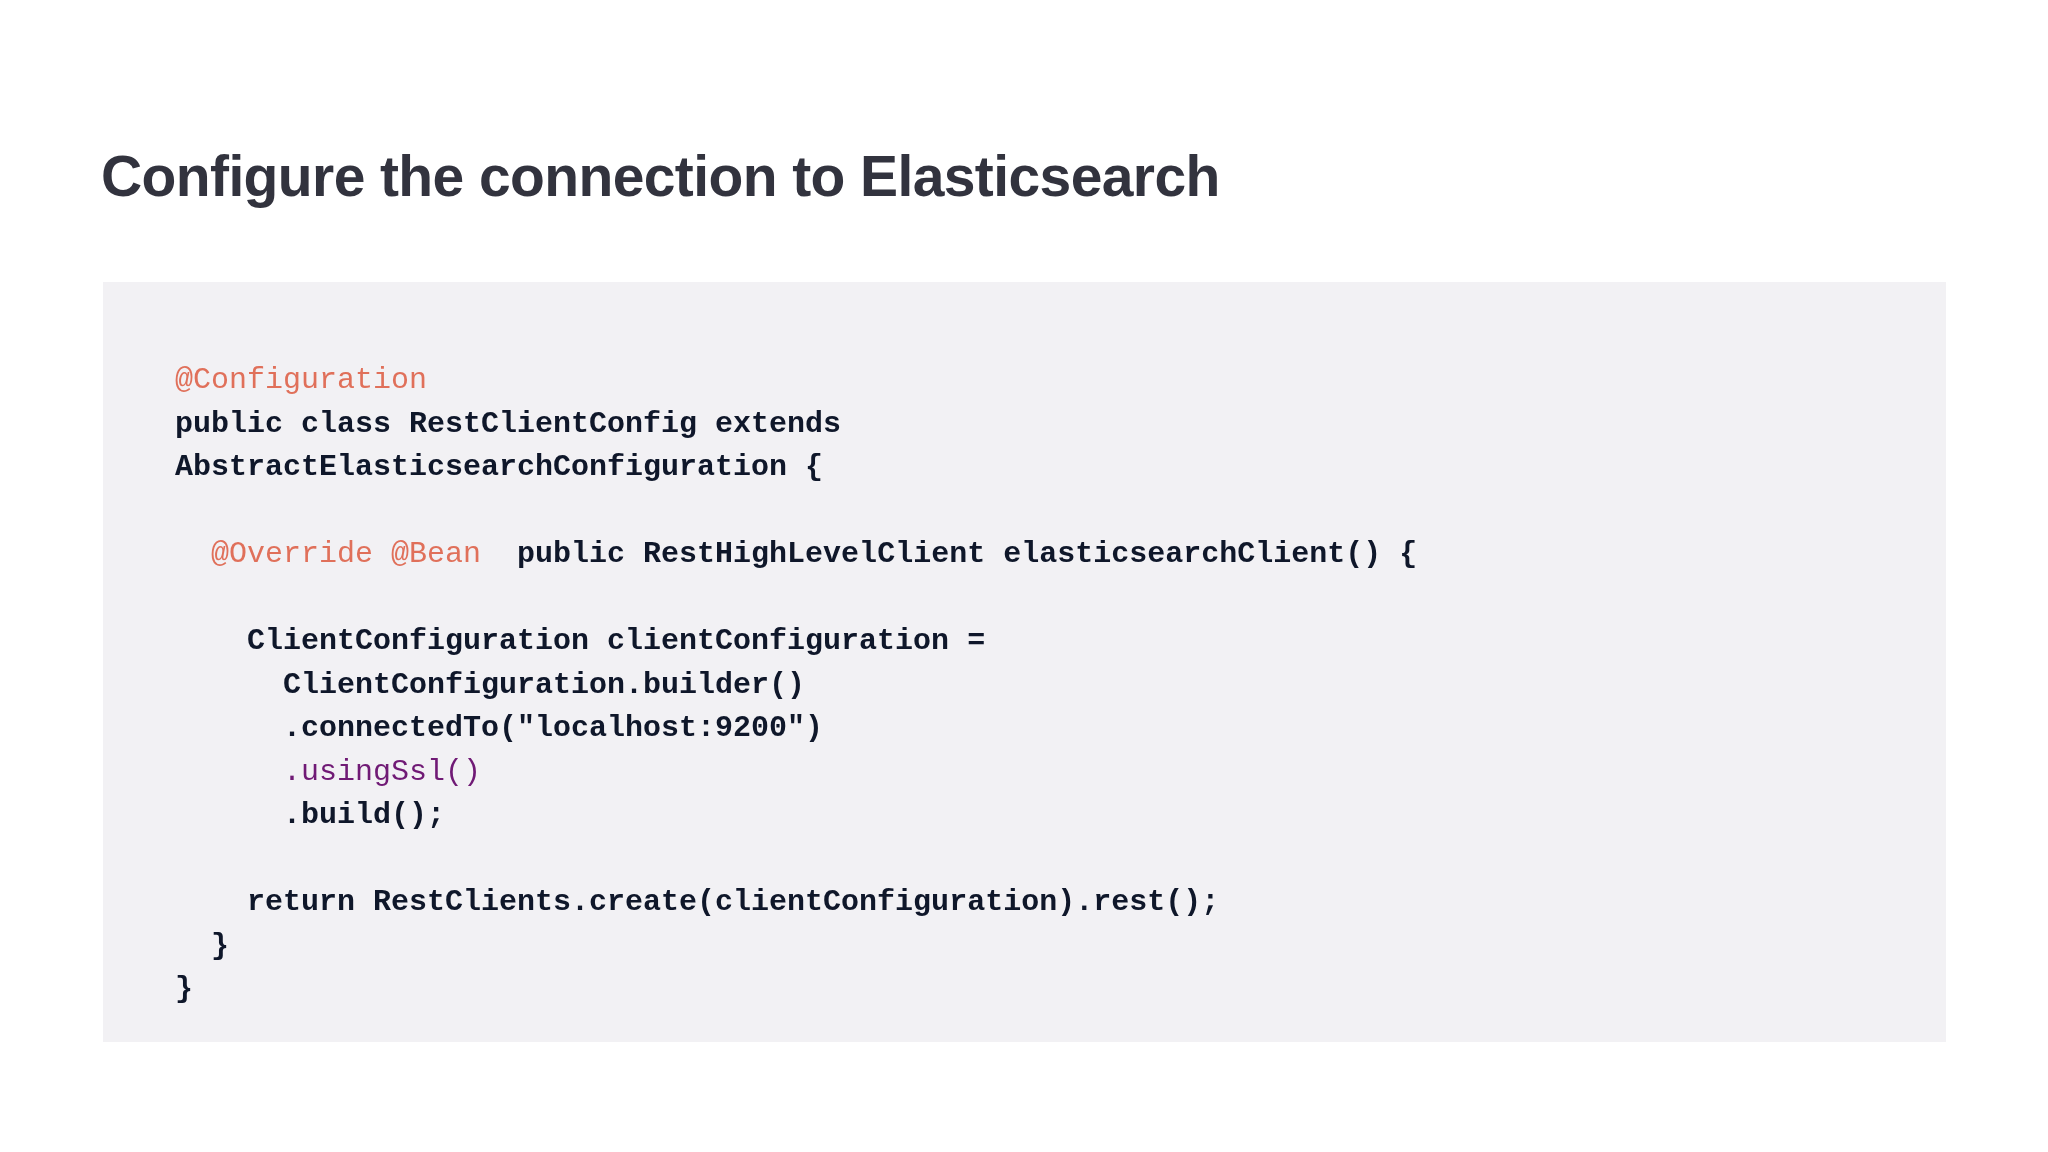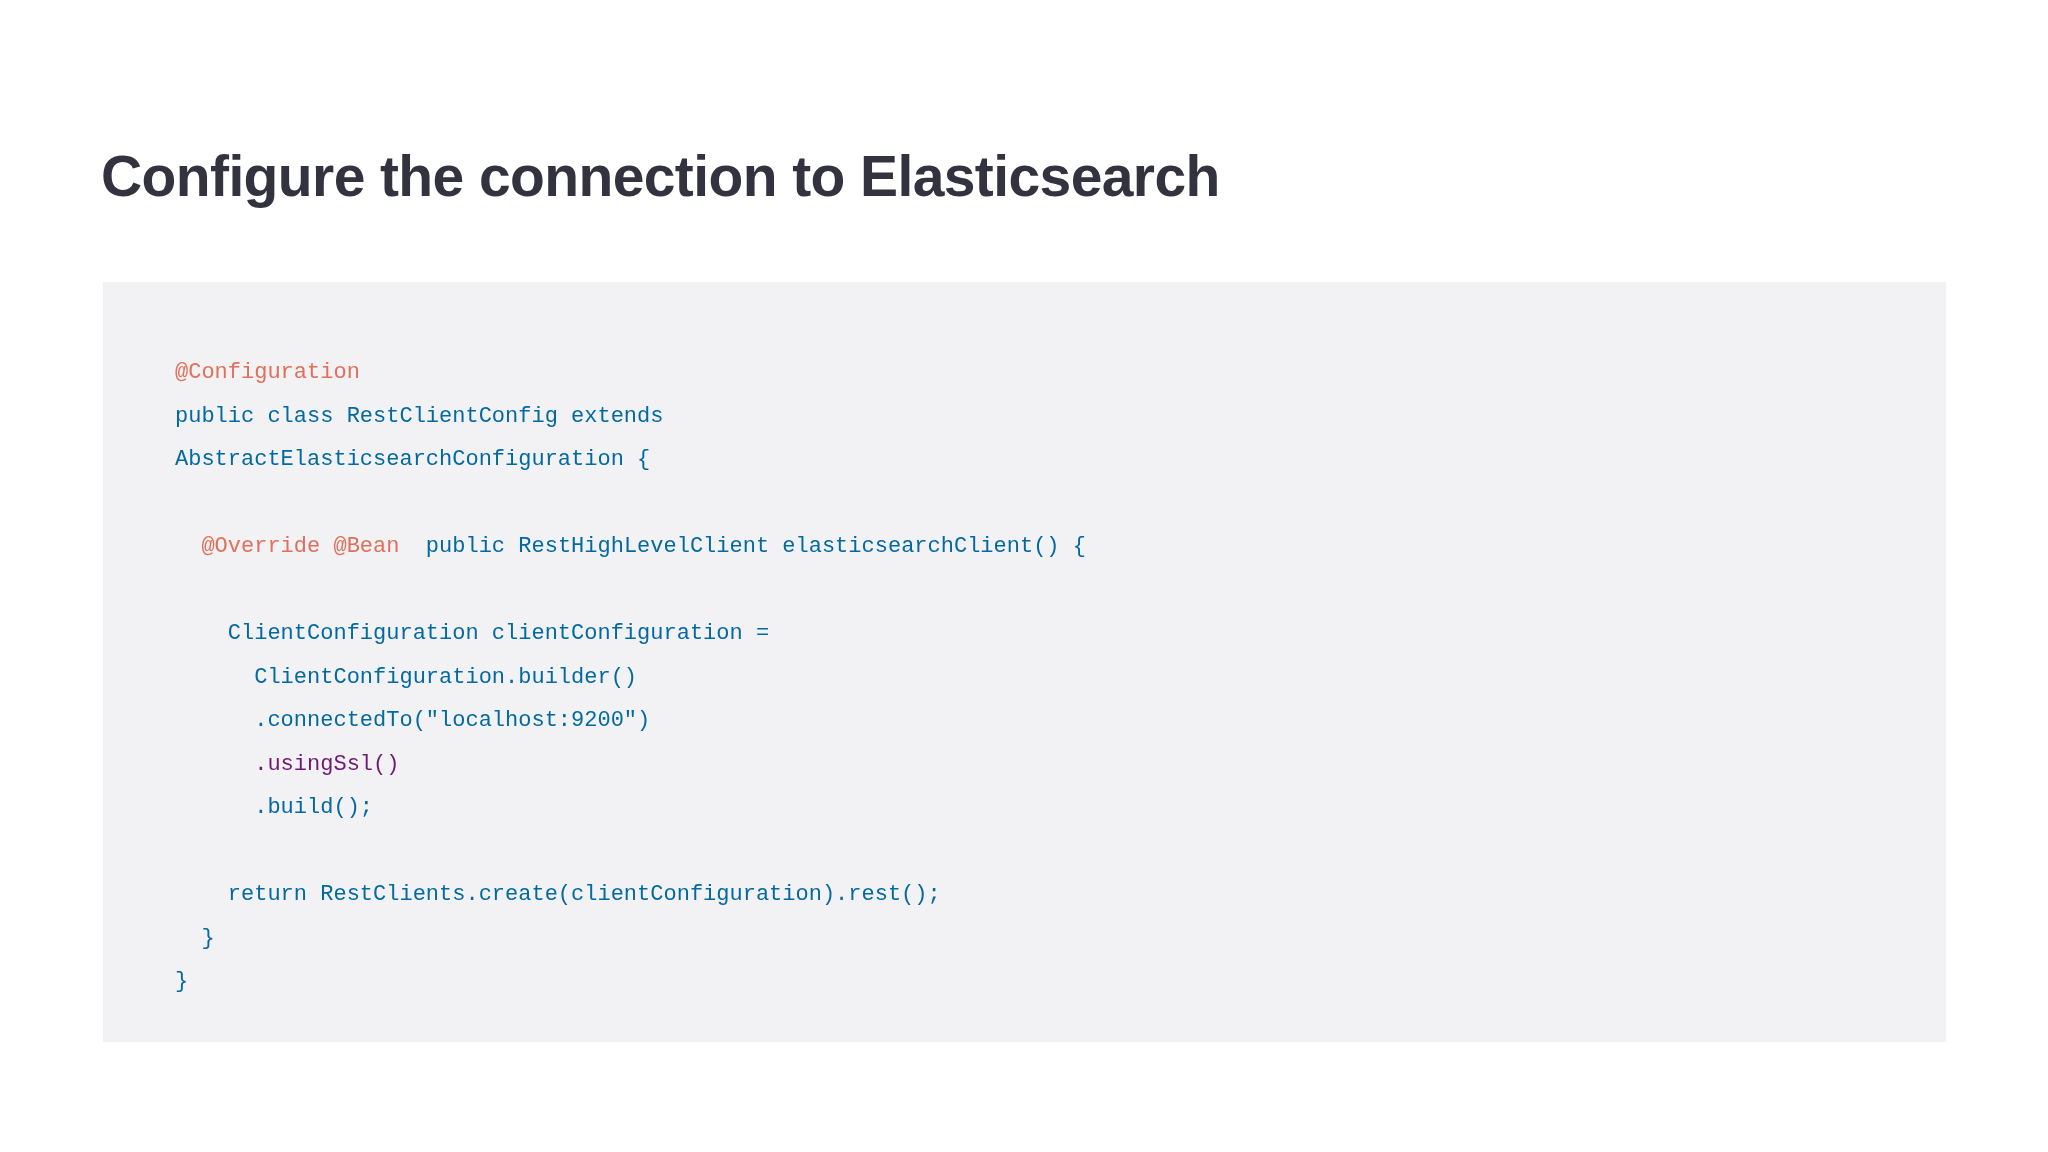--- a/index.html
+++ b/index.html
@@ -45,35 +45,35 @@
     box-sizing: border-box;
     overflow: hidden;
   }
 
   .code-body {
     position: absolute;
     left: 72px;
     top: 47px;
     right: 10px;
     font-family: "Liberation Mono", "DejaVu Sans Mono", monospace;
-    font-size: 22px;
+    font-size: 30px;
     line-height: 43.5px;
     color: #3C3C3C;
     white-space: pre;
     tab-size: 2;
   }
 
   .code-line {
     white-space: pre;
     min-height: 43.5px;
   }
 
   .tok-annotation { color: #E0705A; }
   .tok-method     { color: #701a75; }
-  .tok-plain      { color: #0369a1; }
+  .tok-plain      { color: #0f172a; font-weight: bold; }
   .tok-blank      { color: transparent; }
 </style>
 </head>
 <body>
 
 <div class="slide">
 
   <h1 class="slide-title">Configure the connection to Elasticsearch</h1>
 
   <div class="code-block">

